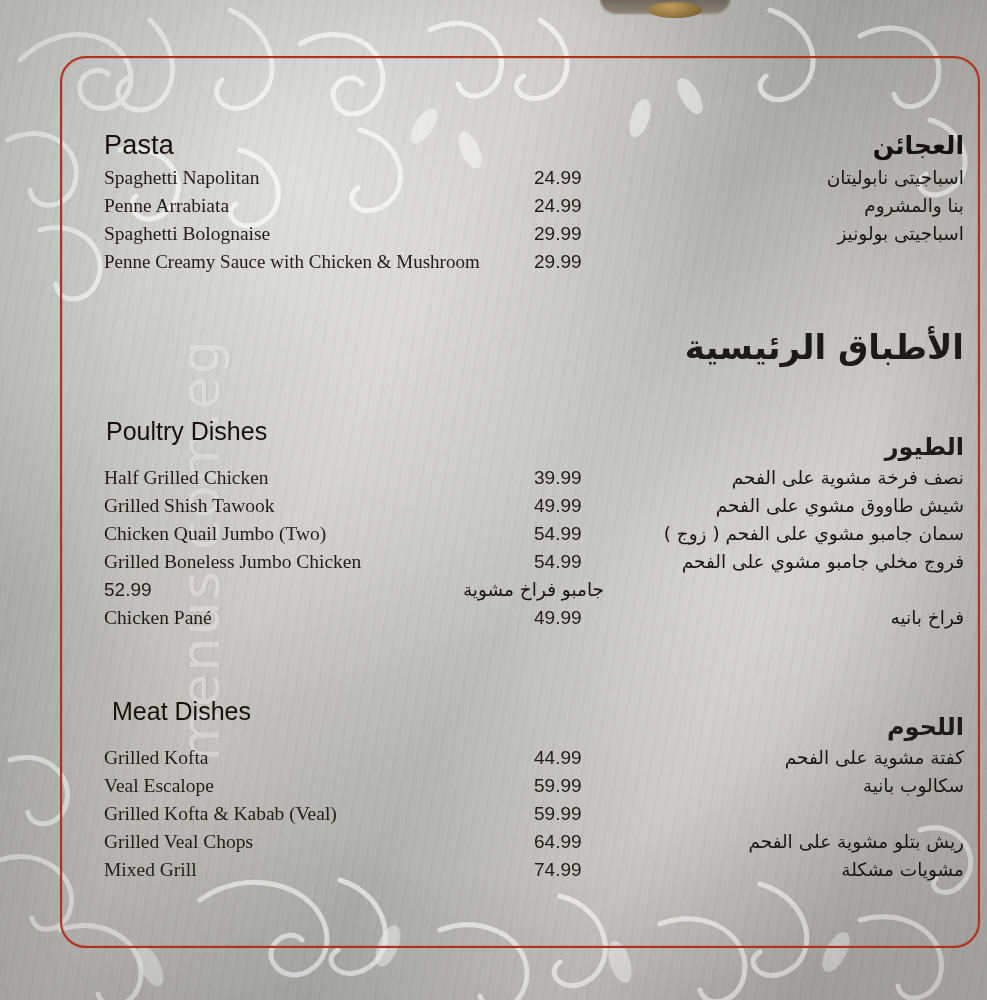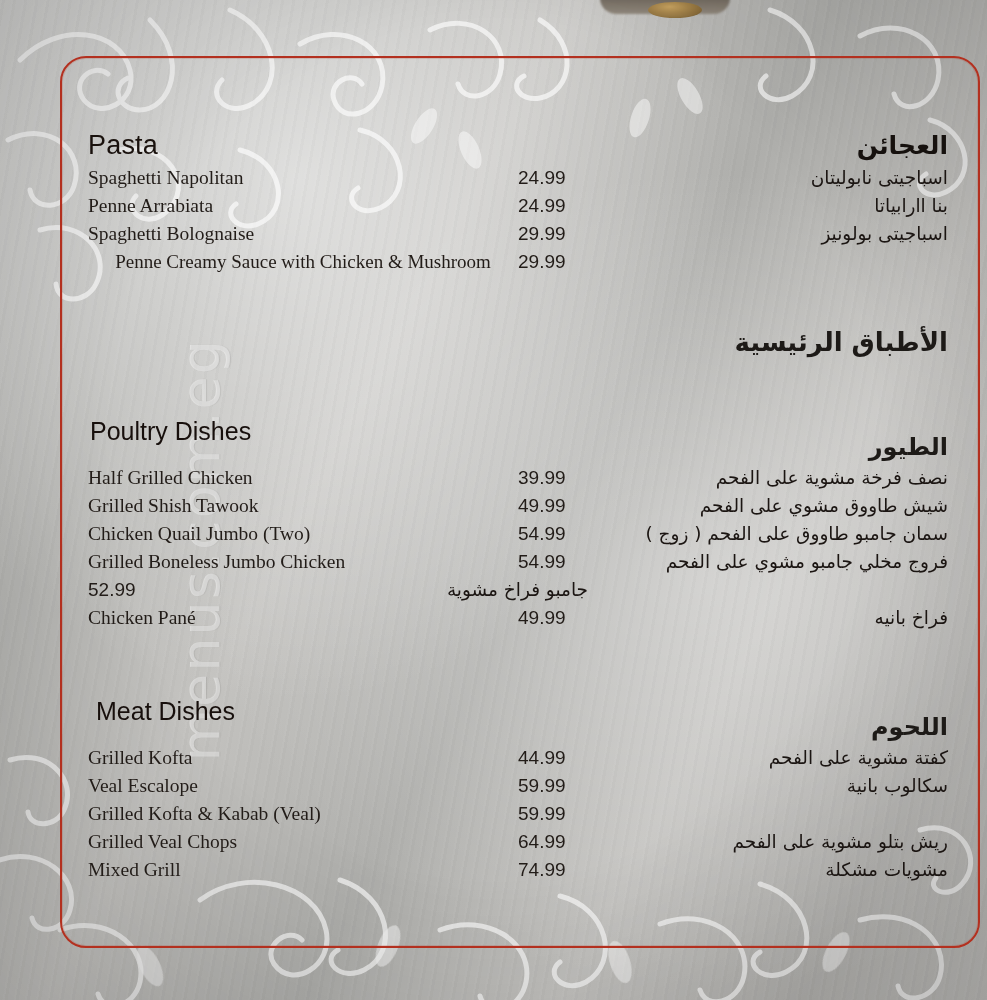--- a/index.html
+++ b/index.html
@@ -92,21 +92,21 @@
     width: 920px; height: 892px;
     border: 2px solid #b3301f;
     border-radius: 26px;
     box-sizing: border-box;
     box-shadow: 0 0 0 1px rgba(179,48,31,0.18) inset;
   }
 
   
   .menu {
     position: absolute;
-    left: 88px; top: 130px;
+    left: 104px; top: 130px;
     width: 860px;
     color: #1d1a17;
   }
 
   .section { margin-bottom: 0; }
 
   .sec-head {
     display: flex;
     align-items: baseline;
     justify-content: space-between;
@@ -132,21 +132,21 @@
   }
   .center-head .en {
     position: absolute;
     left: 58px; top: 0;
     font-size: 29px;
     color: #19110d;
   }
   .center-head .ar {
     position: absolute;
     right: 0; top: 2px;
-    font-size: 26px;
+    font-size: 34px;
     font-weight: bold;
     font-family: "DejaVu Sans", sans-serif;
     direction: rtl;
     margin-left: 40px;
   }
 
   .items { margin-top: 6px; }
 
   .row {
     display: grid;
@@ -167,21 +167,21 @@
     font-family: "Liberation Sans", sans-serif;
   }
   .row .ar {
     font-size: 18.5px;
     text-align: right;
     direction: rtl;
     font-family: "DejaVu Sans", sans-serif;
     color: #1b1512;
     white-space: nowrap;
   }
-  .row.narrow-en .en { font-size: 19px; text-align: center; }
+  .row.narrow-en .en { font-size: 19px; }
 
   .gap-lg { height: 46px; }
   .gap-md { height: 30px; }
 
   .subhead {
     display: flex;
     align-items: center;
     justify-content: space-between;
     margin-bottom: 2px;
   }
@@ -265,21 +265,21 @@
       </div>
       <div class="items">
         <div class="row">
           <span class="en">Spaghetti Napolitan</span>
           <span class="price">24.99</span>
           <span class="ar">اسباجيتى نابوليتان</span>
         </div>
         <div class="row">
           <span class="en">Penne Arrabiata</span>
           <span class="price">24.99</span>
-          <span class="ar">بنا اارابياتا</span>
+          <span class="ar">بنا والمشروم</span>
         </div>
         <div class="row">
           <span class="en">Spaghetti Bolognaise</span>
           <span class="price">29.99</span>
           <span class="ar">اسباجيتى بولونيز</span>
         </div>
         <div class="row narrow-en">
           <span class="en">Penne Creamy Sauce with Chicken &amp; Mushroom</span>
           <span class="price">29.99</span>
         </div>
@@ -306,21 +306,21 @@
           <span class="ar">نصف فرخة مشوية على الفحم</span>
         </div>
         <div class="row">
           <span class="en">Grilled Shish Tawook</span>
           <span class="price">49.99</span>
           <span class="ar">شيش طاووق مشوي على الفحم</span>
         </div>
         <div class="row">
           <span class="en">Chicken Quail Jumbo (Two)</span>
           <span class="price">54.99</span>
-          <span class="ar">سمان جامبو طاووق على الفحم ( زوج )</span>
+          <span class="ar">سمان جامبو مشوي على الفحم ( زوج )</span>
         </div>
         <div class="row">
           <span class="en">Grilled Boneless Jumbo  Chicken</span>
           <span class="price">54.99</span>
           <span class="ar">فروج مخلي جامبو مشوي على الفحم</span>
         </div>
         <div class="row">
           <span class="price">52.99</span>
           <span class="ar">جامبو فراخ مشوية</span>
         </div>

